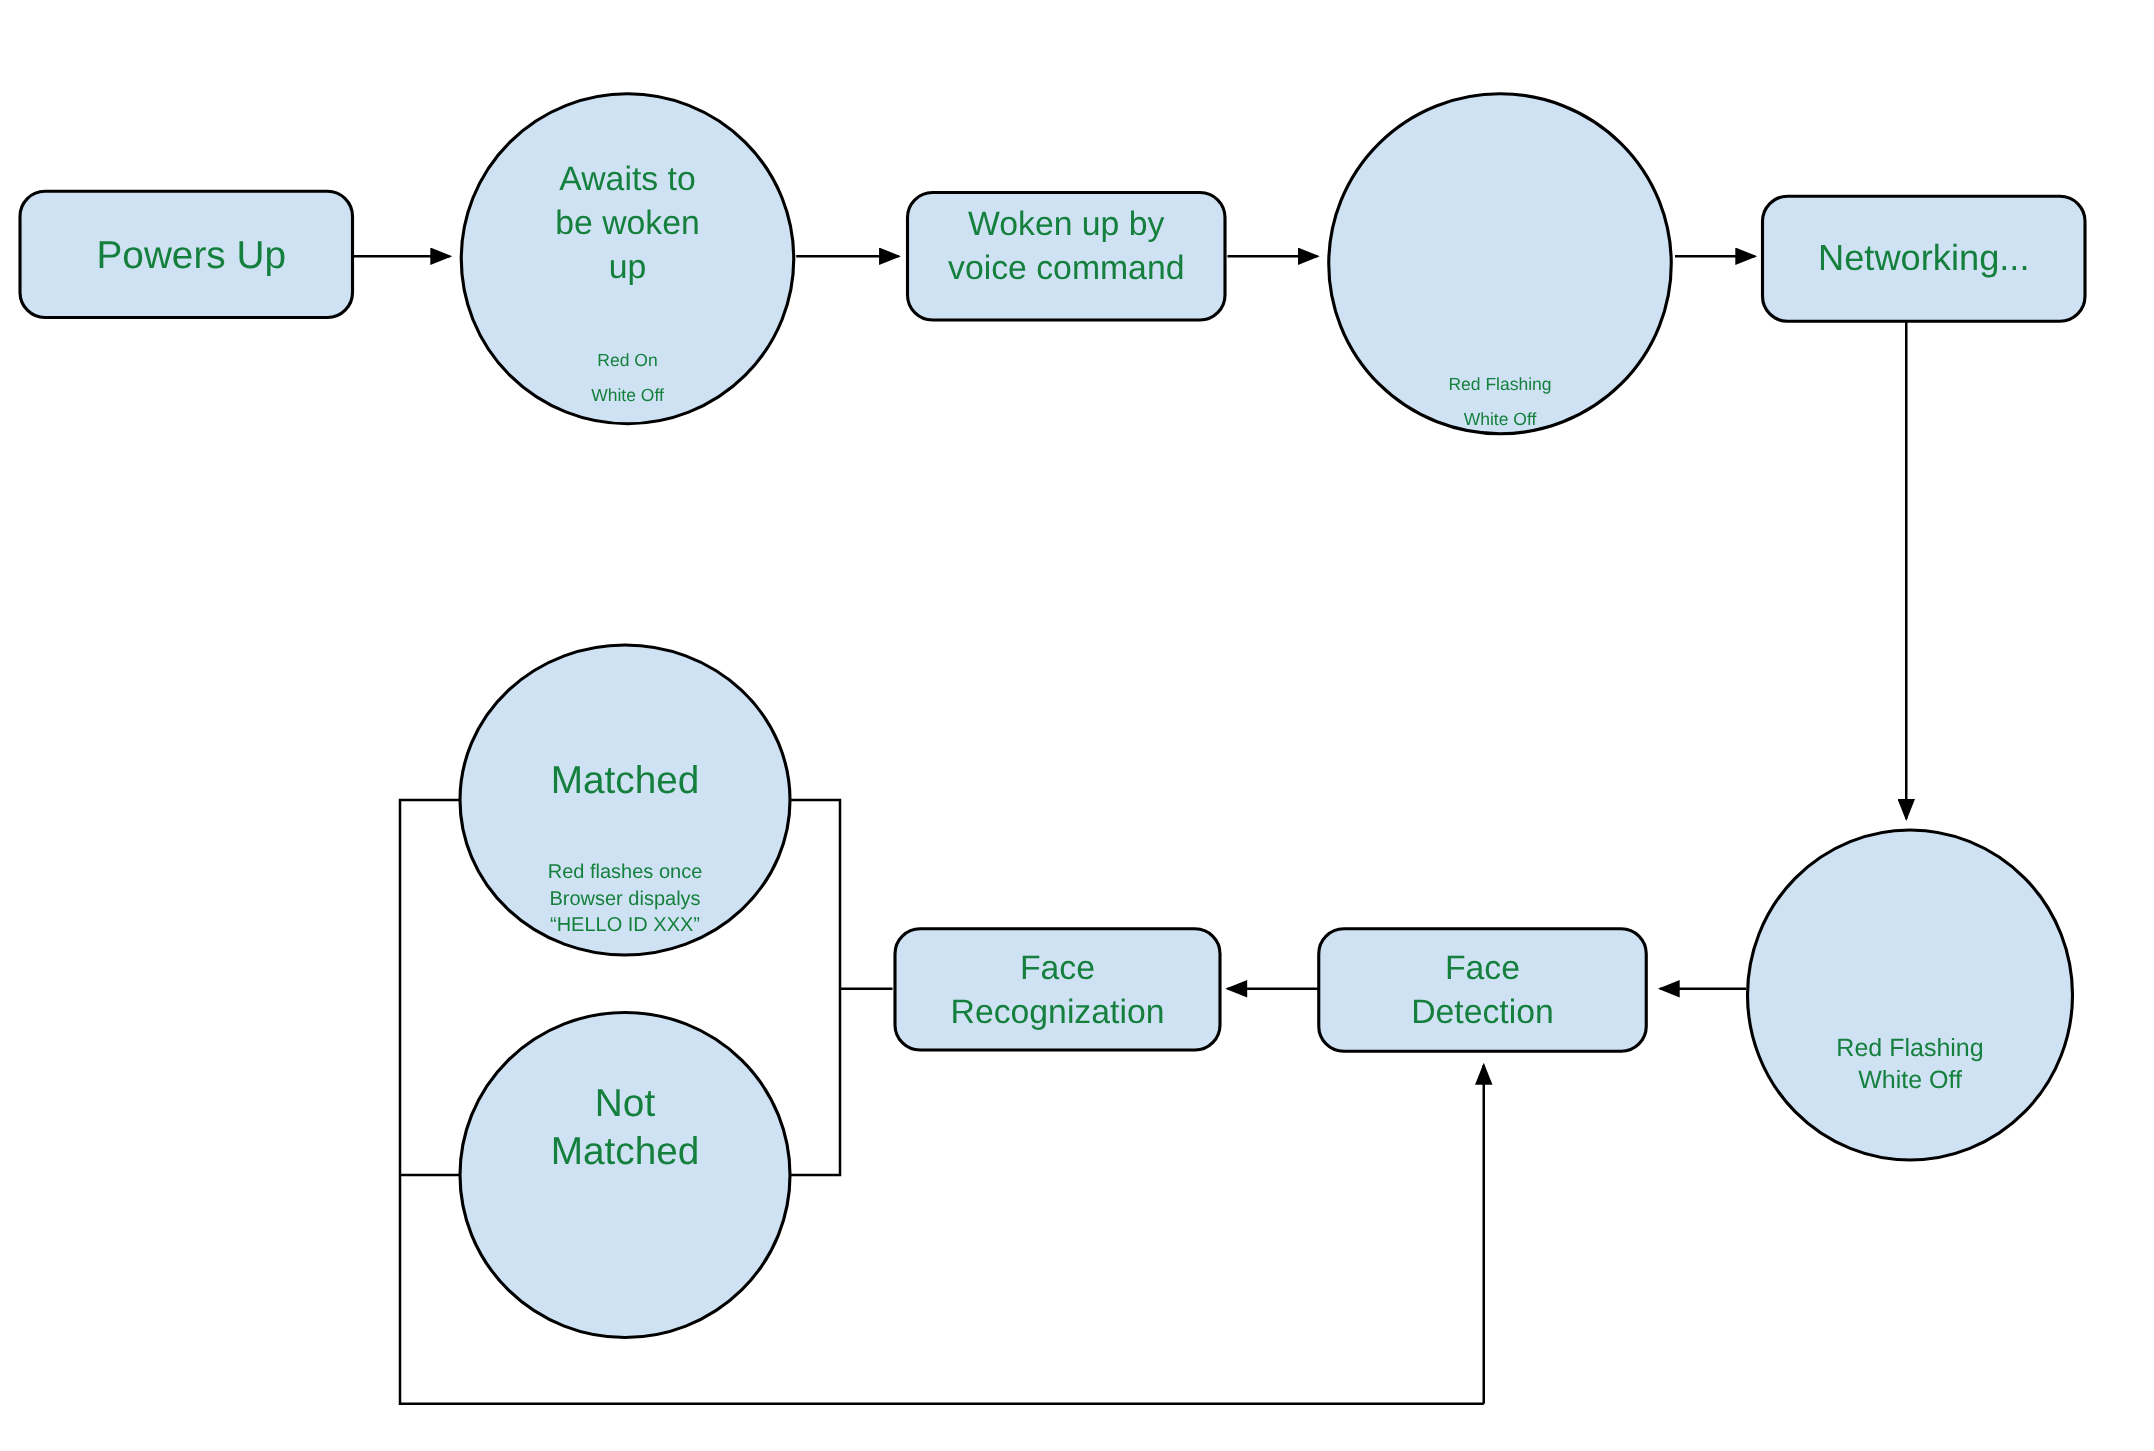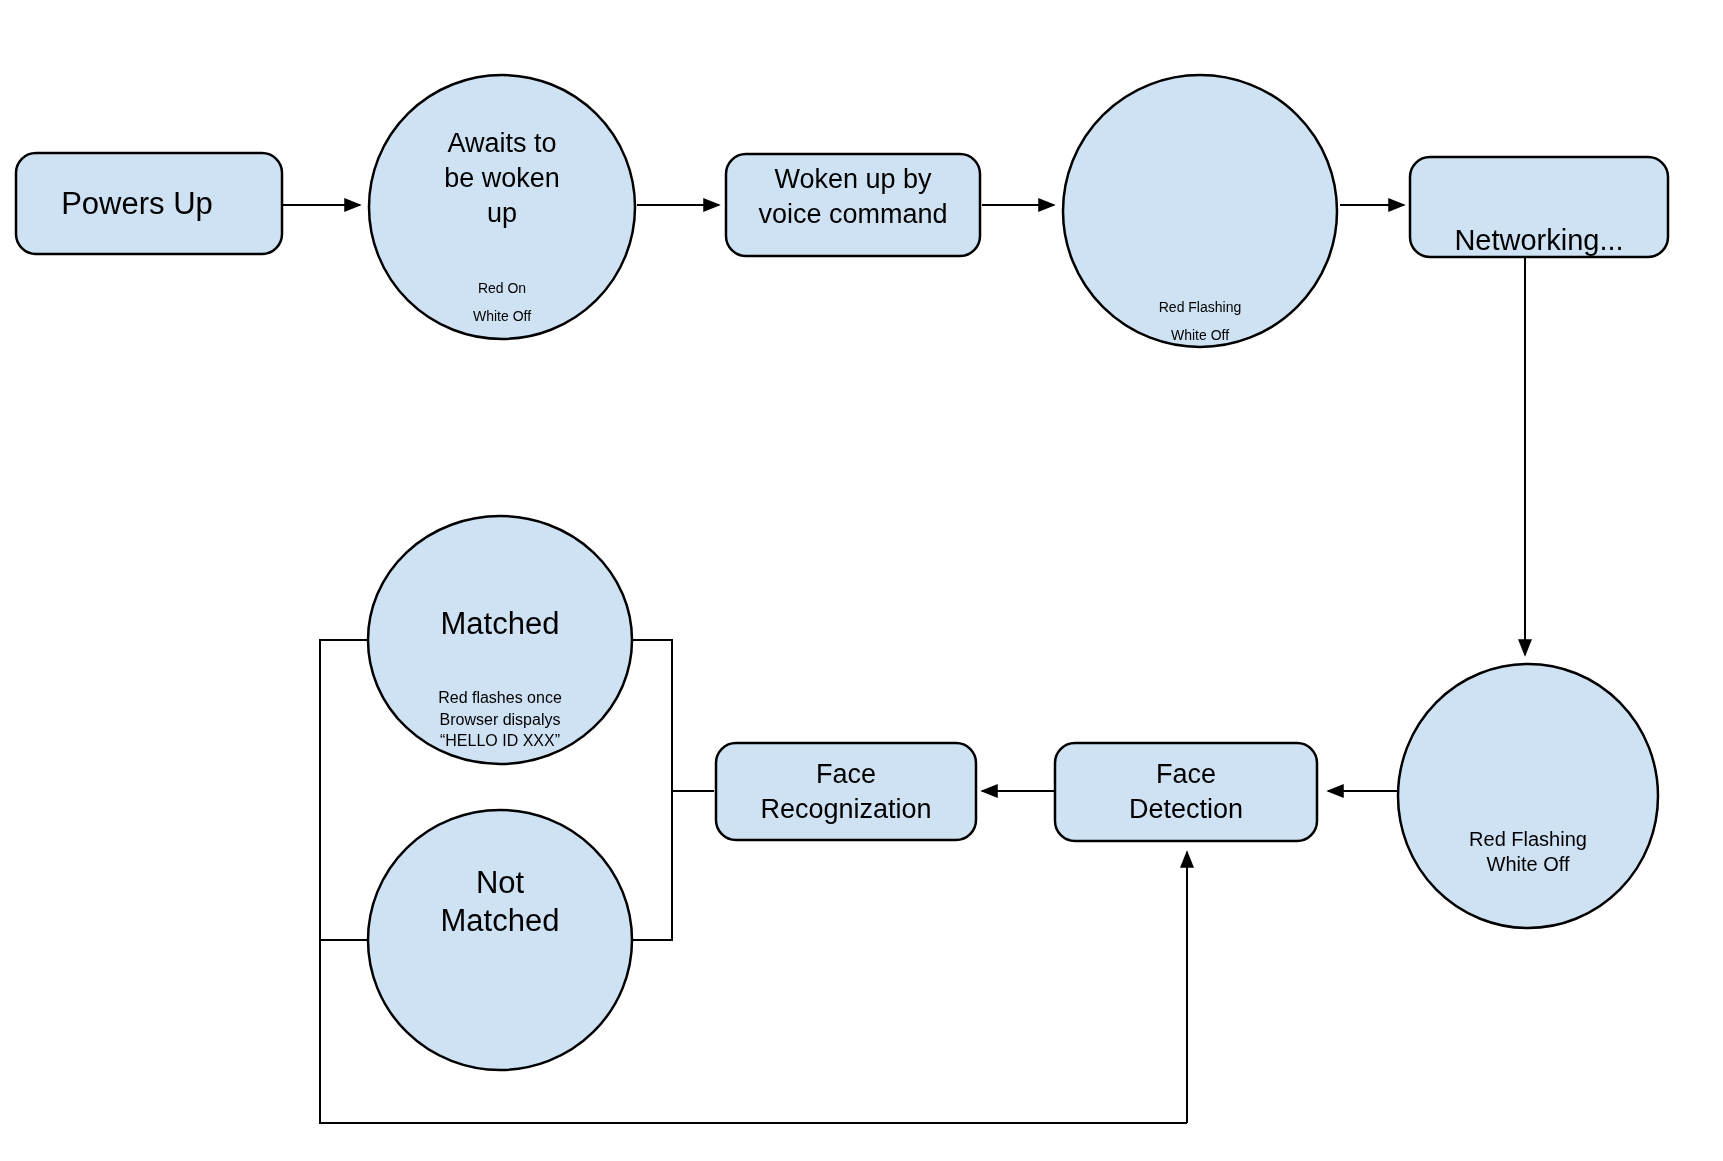--- a/index.html
+++ b/index.html
@@ -9,29 +9,29 @@
     background:#ffffff;
     font-family:"Liberation Sans", sans-serif;
     color:#000;
     overflow:hidden;
   }
   #shapes{position:absolute;left:0;top:0;}
   .txt{
     position:absolute;
     text-align:center;
     white-space:pre-line;
-    color:#000000;
+    color:#15803d;
   }
   .flexc{
     display:flex;align-items:center;justify-content:center;
     white-space:pre-line;text-align:center;
   }
   .lbl-lg{font-size:31px;line-height:38px;}
   .lbl-md{font-size:27px;line-height:35px;}
-  .lbl-box{font-size:29px;line-height:36px;margin-top:33px;}
+  .lbl-box{font-size:29px;line-height:36px;}
   .note-lg{font-size:14px;line-height:28px;}
   .note-md{font-size:20px;line-height:25px;}
   .note-sm{font-size:16px;line-height:21.5px;text-align:center;}
 </style>
 </head>
 <body>
 
 <div id="canvas" style="background: rgb(255, 255, 255);">
 
   <svg id="shapes" width="1723" height="1161" viewBox="0 0 1723 1161">
@@ -65,21 +65,21 @@
       <ellipse class="shape" cx="1200" cy="211" rx="137" ry="136" fill="#cfe2f3" stroke="#000000"></ellipse>
       <rect class="shape" x="1410" y="157" width="258" height="100" rx="20" ry="20" fill="#cfe2f3" stroke="#000000"></rect>
       <ellipse class="shape" cx="1528" cy="796" rx="130" ry="132" fill="#cfe2f3" stroke="#000000"></ellipse>
       <rect class="shape" x="1055" y="743" width="262" height="98" rx="20" ry="20" fill="#cfe2f3" stroke="#000000"></rect>
       <rect class="shape" x="716" y="743" width="260" height="97" rx="20" ry="20" fill="#cfe2f3" stroke="#000000"></rect>
       <ellipse class="shape" cx="500" cy="640" rx="132" ry="124" fill="#cfe2f3" stroke="#000000"></ellipse>
       <ellipse class="shape" cx="500" cy="940" rx="132" ry="130" fill="#cfe2f3" stroke="#000000"></ellipse>
     </g>
   </svg>
 
-  <div class="txt flexc lbl-lg" style="left:4px;top:153px;width:266px;height:101px;">Powers Up</div>
+  <div class="txt flexc lbl-lg" style="left:20px;top:153px;width:266px;height:101px;">Powers Up</div>
 
   <div class="txt lbl-md" style="left:382px;top:126px;width:240px;">Awaits to
 be woken
 up</div>
   <div class="txt note-lg" style="left:382px;top:274px;width:240px;">Red On
 White Off</div>
 
   <div class="txt flexc lbl-md" style="left:726px;top:154px;width:254px;height:86px;">Woken up by
 voice command</div>
 

